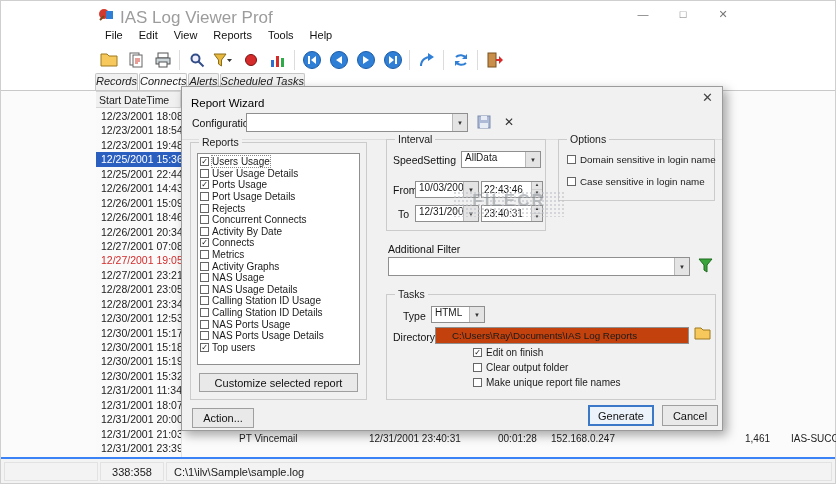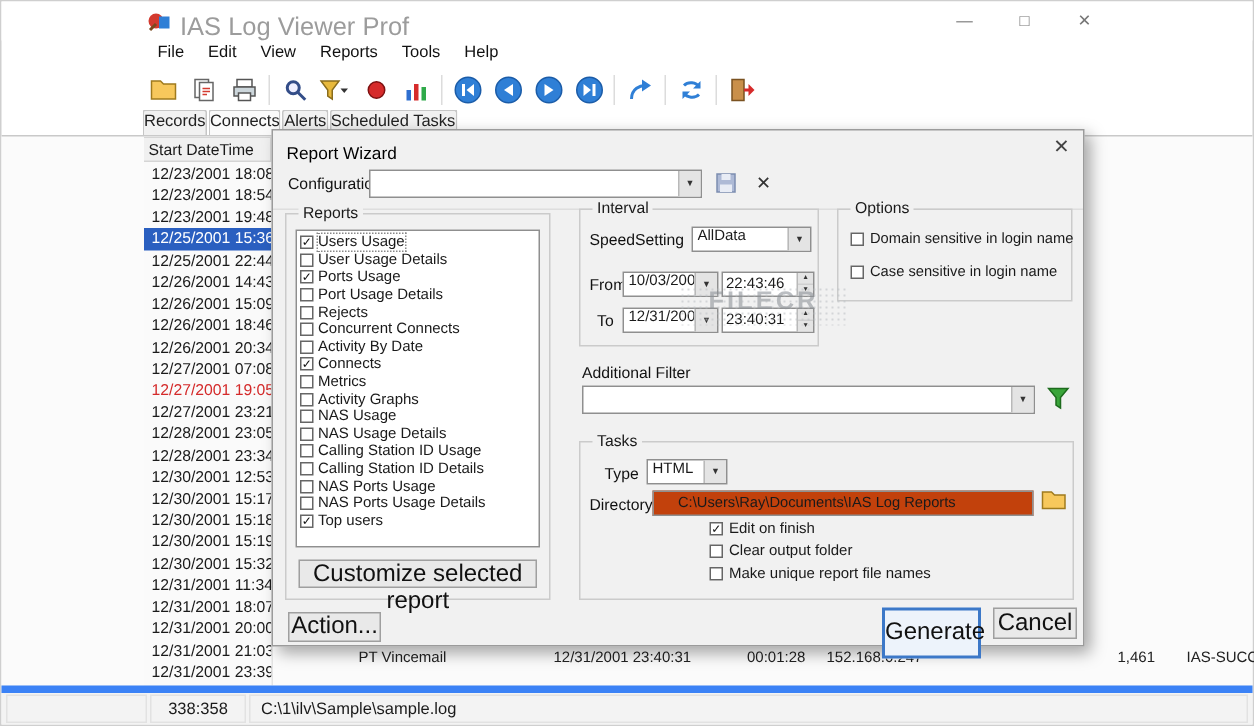--- a/index.html
+++ b/index.html
@@ -21,21 +21,21 @@
   .menubar { position:absolute; top:26px; left:0; right:0; height:18px; display:flex; padding-left:96px; }
   .menu-item { padding:2px 8px; color:#111; }
 
   
   .toolbar { position:absolute; top:44px; left:0; right:0; height:29px; display:flex; align-items:center; padding-left:94px; }
   .tb-btn { width:27px; height:25px; border:none; background:transparent; display:flex; align-items:center; justify-content:center; padding:0; }
   .tb-sep { width:1px; height:20px; background:#dcdcdc; margin:0 3px; }
 
   
   .tabstrip { position:absolute; top:72px; left:0; right:0; height:17px; display:flex; gap:1px; padding-left:94px; font-size:11px; }
-  .tab { padding:1px 0 0; background:#f1f1f1; border:1px solid #c6c6c6; border-bottom:none; border-radius:2px 2px 0 0; color:#222; }
+  .tab { padding:1px 0 0; background:#f1f1f1; border:1px solid #c6c6c6; border-bottom:none; border-radius:2px 2px 0 0; color:#222;font-style:italic; }
   .tab.active { background:#fafafa; position:relative; z-index:3; }
 
   
   .content { position:absolute; top:89px; left:0; right:0; bottom:26px; background:#fbfbfb; border-top:1px solid #c9c9c9; }
   .records-panel { position:absolute; left:95px; top:0; width:86px; bottom:0; background:#fafafa; border-right:1px solid #e4e4e4; }
   .col-header { height:17px; background:#f0f0f0; border:1px solid #d5d5d5; border-left:none; font-size:10.5px; padding:2px 3px 0; white-space:nowrap; overflow:hidden; }
   .rows { position:absolute; top:18px; left:0; right:0; bottom:0; overflow:hidden; }
   .rec-row { height:14.45px; line-height:14.45px; font-size:10.5px; padding-left:5px; white-space:nowrap; overflow:hidden; }
   .rec-row.sel { background:#2a5fc0; color:#fff; }
   .rec-row.alert { color:#d42a2a; }
@@ -61,21 +61,21 @@
   .hsep { position:absolute; left:0; right:0; top:52px; border-top:1px solid #dedede; }
 
   .group { position:absolute; border:1px solid #cbcbcb; }
   .grp-label { position:absolute; top:-7px; left:8px; background:#f1f1f1; padding:0 3px; font-size:10.5px; white-space:nowrap; }
 
   .grp-reports { left:8px; top:55px; width:177px; height:258px; }
   .report-list { position:absolute; left:6px; top:10px; right:6px; height:212px; background:#fff; border:1px solid #8f8f8f; overflow:hidden; padding-top:2px; }
   .chk-item { display:flex; align-items:center; gap:3px; height:11.6px; padding-left:2px; font-size:10px; white-space:nowrap; }
   .chk { width:9px; height:9px; background:#fff; border:1px solid #666; font-size:8px; line-height:7px; text-align:center; color:#111; flex:none; }
   .chk-item.focus .chk-label { outline:1px dotted #888; }
-  .btn { position:absolute; background:#e9e9e9; border:1px solid #9f9f9f; font-size:16px; font-family:inherit; color:#111; padding:0; }
+  .btn { position:absolute; background:#e9e9e9; border:1px solid #9f9f9f; font-size:11px; font-family:inherit; color:#111; padding:0; }
   .btn-customize { left:8px; right:8px; bottom:7px; height:19px; }
   .btn-action { left:10px; top:321px; width:62px; height:20px; }
 
   .grp-interval { left:204px; top:52px; width:160px; height:92px; }
   .grp-interval .speed-lbl { left:6px; top:14px; }
   .speed-combo { left:74px; top:11px; width:80px; height:17px; }
   .grp-interval .from-lbl { left:6px; top:44px; }
   .from-date { left:28px; top:41px; width:64px; height:17px; }
   .spin { position:absolute; background:#fff; border:1px solid #8f8f8f; display:flex; align-items:center; padding-left:2px; font-size:10px; }
   .spin-val { flex:1; overflow:hidden; white-space:nowrap; }
@@ -99,30 +99,30 @@
   .grp-output { left:204px; top:207px; width:330px; height:106px; }
   .grp-output .type-lbl { left:16px; top:15px; }
   .type-combo { left:44px; top:11px; width:54px; height:17px; }
   .grp-output .dir-lbl { left:6px; top:36px; }
   .field { position:absolute; background:#c2410c; border:1px solid #8f8f8f; display:flex; align-items:center; padding-left:16px; overflow:hidden; }
   .dir-field { left:48px; top:32px; width:254px; height:17px; font-size:9.8px; white-space:nowrap; }
   .icon-dir-folder { left:307px; top:31px; }
   .out-checks { position:absolute; left:86px; top:50px; }
   .out-checks .chk-row { height:15px; font-size:10px; }
 
-  .btn-generate { left:406px; top:318px; width:66px; height:34px; border:2px solid #3c78c8; background:#edf3fb; }
+  .btn-generate { left:406px; top:318px; width:66px; height:21px; border:2px solid #3c78c8; background:#edf3fb; }
   .btn-cancel { left:480px; top:318px; width:56px; height:21px; }
 
   
   .watermark { position:absolute; left:452px; top:190px; width:112px; height:26px; z-index:60;
                font-size:17px; font-weight:bold; letter-spacing:2px; color:#8f949a; opacity:.6; text-align:center;
                background-image:radial-gradient(#c0c4c8 1px, transparent 1px); background-size:4px 4px; }
 
   
-  .statusbar { position:absolute; left:0; right:0; bottom:0; height:26px; background:#f3f3f3; border-top:5px solid #3b82f6;
+  .statusbar { position:absolute; left:0; right:0; bottom:0; height:26px; background:#f3f3f3; border-top:2px solid #3b82f6;
                display:flex; align-items:center; gap:2px; padding:2px 3px; font-size:11px; }
   .sb-panel { height:19px; line-height:18px; padding:0 7px; border:1px solid #e2e2e2; background:#f3f3f3; overflow:hidden; white-space:nowrap; }
   .sb-1 { width:94px; } .sb-2 { width:64px; text-align:center; } .sb-3 { flex:1; }
 </style>
 </head>
 <body>
 
 <div class="window">
 
   <div class="titlebar">

